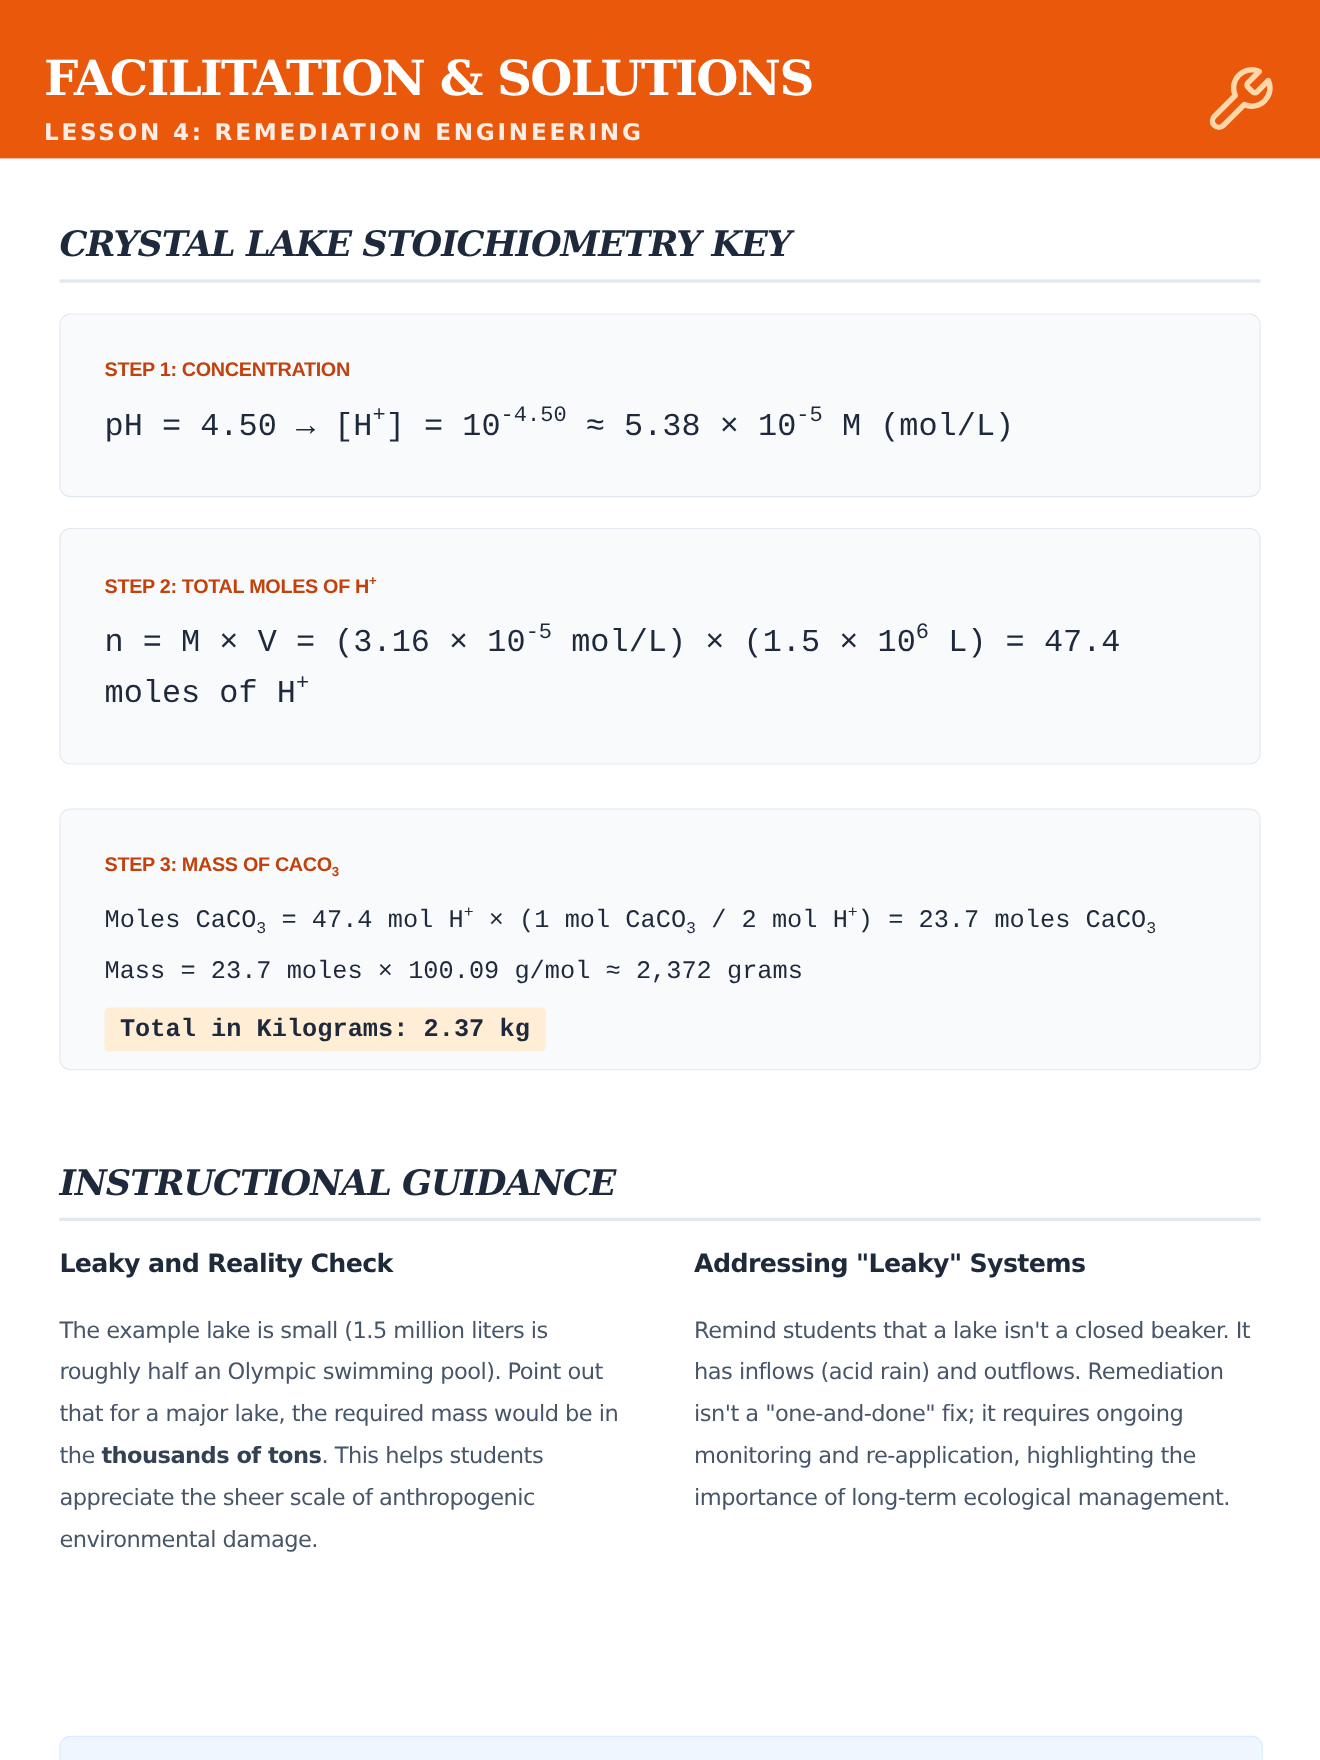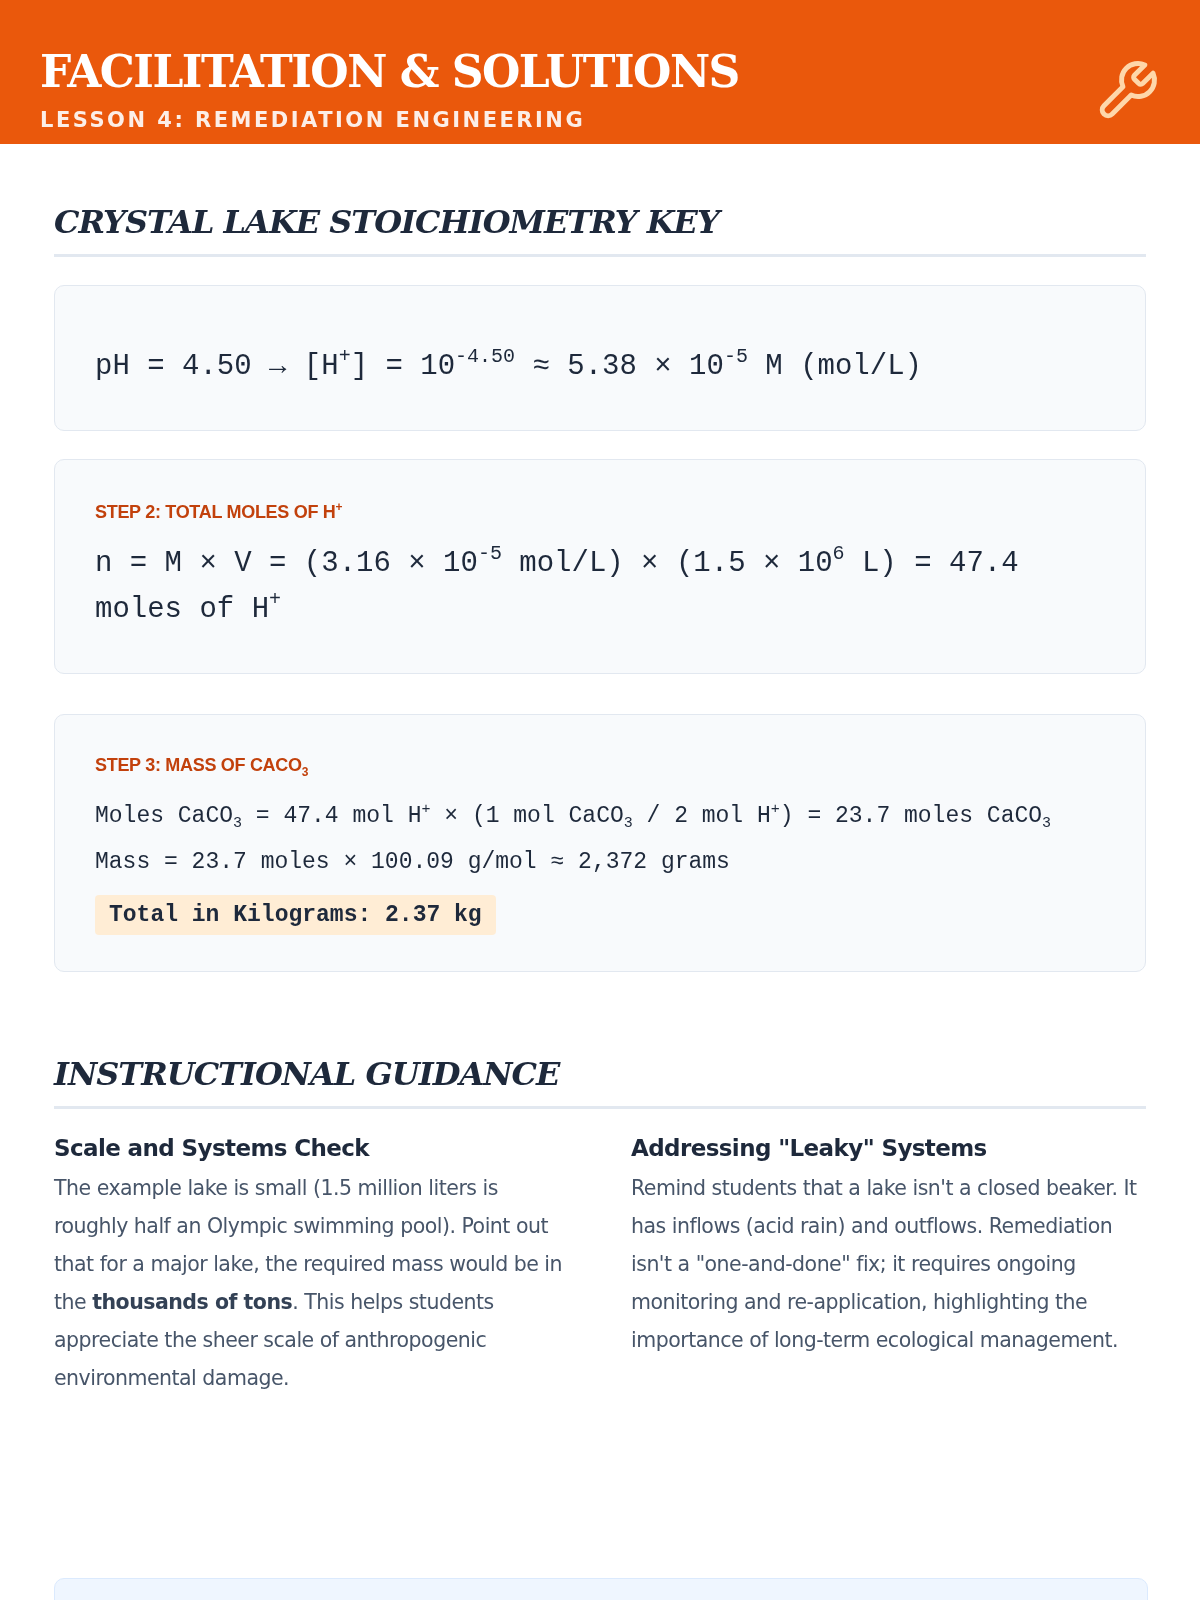--- a/index.html
+++ b/index.html
@@ -55,21 +55,21 @@
   }
 
   .section-2 { padding-top: 82px; }
   .guidance-grid { display: flex; gap: 62px; margin-top: 26px; }
   .guidance-col { flex: 1; }
   .guidance-heading {
     font-family: "DejaVu Sans", sans-serif; font-weight: bold; font-size: 23px;
     color: #1e293b; letter-spacing: -0.6px;
   }
   .guidance-body {
-    margin-top: 8px; font-family: "DejaVu Sans", sans-serif; font-size: 20.5px;
+    margin-top: 28px; font-family: "DejaVu Sans", sans-serif; font-size: 20.5px;
     color: #475569; line-height: 38px; letter-spacing: -0.5px;
   }
   .guidance-body b { color: #334155; }
 
   .bottom-card {
     position: absolute; left: 54px; top: 1578px; width: 1094px; height: 60px;
     background: #eff6ff; border: 1px solid #dbeafe; border-radius: 10px;
   }
 </style>
 </head>
@@ -81,41 +81,42 @@
   <svg class="header-icon" viewBox="0 0 24 24" fill="none" stroke="#fed7aa" stroke-width="1.8" stroke-linecap="round" stroke-linejoin="round">
     <path d="M14.7 6.3a1 1 0 0 0 0 1.4l1.6 1.6a1 1 0 0 0 1.4 0l3.77-3.77a6 6 0 0 1-7.94 7.94l-6.91 6.91a2.12 2.12 0 0 1-3-3l6.91-6.91a6 6 0 0 1 7.94-7.94l-3.76 3.76z"></path>
   </svg>
 </div>
 
 <div class="content">
   <div class="section-1">
     <h2 class="section-title">CRYSTAL LAKE STOICHIOMETRY KEY</h2>
 
     <div class="step-card">
+      <div class="step-label">STEP 1: CONCENTRATION</div>
       <div class="formula"><span>pH = 4.50 → [H</span><sup>+</sup><span>] = 10</span><sup>-4.50</sup><span> ≈ 5.38 × 10</span><sup>-5</sup><span> M (mol/L)</span></div>
     </div>
 
     <div class="step-card" style="">
       <div class="step-label"><span>STEP 2: TOTAL MOLES OF H</span><sup>+</sup></div>
       <div class="formula"><span>n = M × V = (3.16 × 10</span><sup>-5</sup><span> mol/L) × (1.5 × 10</span><sup>6</sup><span> L) = 47.4 moles of H</span><sup>+</sup></div>
     </div>
 
-    <div class="step-card" style="margin-top:40px; padding-bottom:36px;">
+    <div class="step-card" style="margin-top:40px; padding-bottom:16px;">
       <div class="step-label"><span>STEP 3: MASS OF CACO</span><sub>3</sub></div>
       <div class="formula-sm" style="margin-top:14px;"><span>Moles CaCO</span><sub>3</sub><span> = 47.4 mol H</span><sup>+</sup><span> × (1 mol CaCO</span><sub>3</sub><span> / 2 mol H</span><sup>+</sup><span>) = 23.7 moles CaCO</span><sub>3</sub></div>
       <div class="formula-sm">Mass = 23.7 moles × 100.09 g/mol ≈ 2,372 grams</div>
       <div class="total-highlight">Total in Kilograms: 2.37 kg</div>
     </div>
   </div>
 
   <div class="section-2">
     <h2 class="section-title">INSTRUCTIONAL GUIDANCE</h2>
     <div class="guidance-grid">
       <div class="guidance-col">
-        <h3 class="guidance-heading">Scale and Systems Check</h3>
+        <h3 class="guidance-heading">Leaky and Reality Check</h3>
         <p class="guidance-body"><span>The example lake is small (1.5 million liters is roughly half an Olympic swimming pool). Point out that for a major lake, the required mass would be in the </span><b>thousands of tons</b><span>. This helps students appreciate the sheer scale of anthropogenic environmental damage.</span></p>
       </div>
       <div class="guidance-col">
         <h3 class="guidance-heading">Addressing "Leaky" Systems</h3>
         <p class="guidance-body">Remind students that a lake isn't a closed beaker. It has inflows (acid rain) and outflows. Remediation isn't a "one-and-done" fix; it requires ongoing monitoring and re-application, highlighting the importance of long-term ecological management.</p>
       </div>
     </div>
   </div>
 </div>
 

